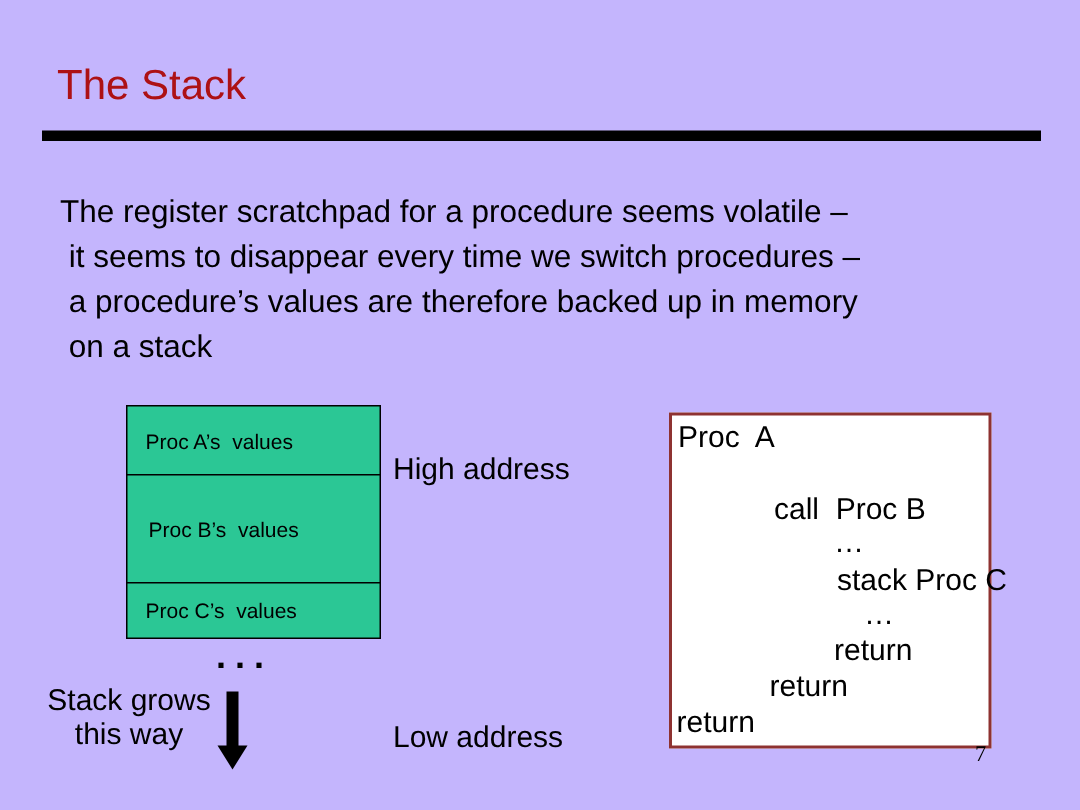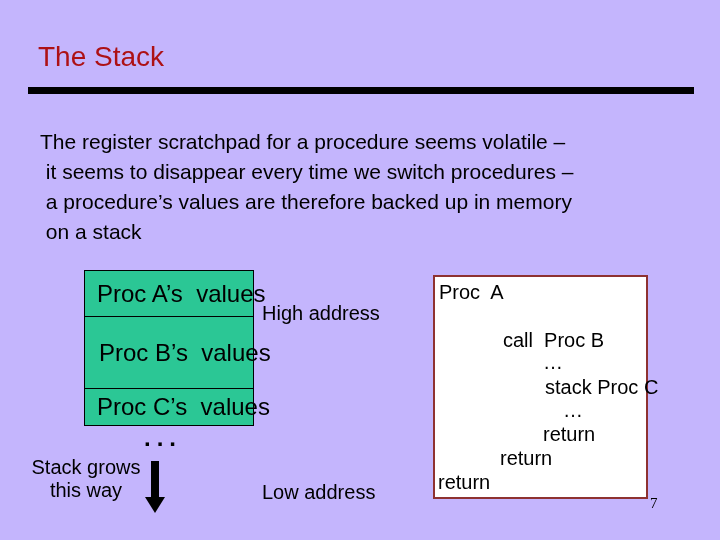--- a/index.html
+++ b/index.html
@@ -45,21 +45,21 @@
     top: 270px;
     width: 170px;
   }
   .frame {
     width: 170px;
     border: 1px solid #000000;
     background: #2bc795;
     display: flex;
     align-items: center;
     padding-left: 12px;
-    font-size: 24px;
+    font-size: 14px;
   }
   .frame span { white-space: pre; }
   .frame-a { height: 47px; }
   .frame-b { height: 73px; margin-top: -1px; padding-left: 14px; }
   .frame-c { height: 38px; margin-top: -1px; }
   .high-address {
     position: absolute;
     left: 262px;
     top: 258px;
     font-size: 20px;
@@ -102,21 +102,21 @@
     left: 145px;
     top: 497px;
     width: 0;
     height: 0;
     border-left: 10px solid transparent;
     border-right: 10px solid transparent;
     border-top: 16px solid #000000;
   }
   .code-box {
     position: absolute;
-    left: 433px;
+    left: 446px;
     top: 275px;
     width: 215px;
     height: 224px;
     border: 2px solid #8e3231;
     background: #ffffff;
   }
   .cl {
     position: absolute;
     font-size: 20px;
     white-space: pre;

